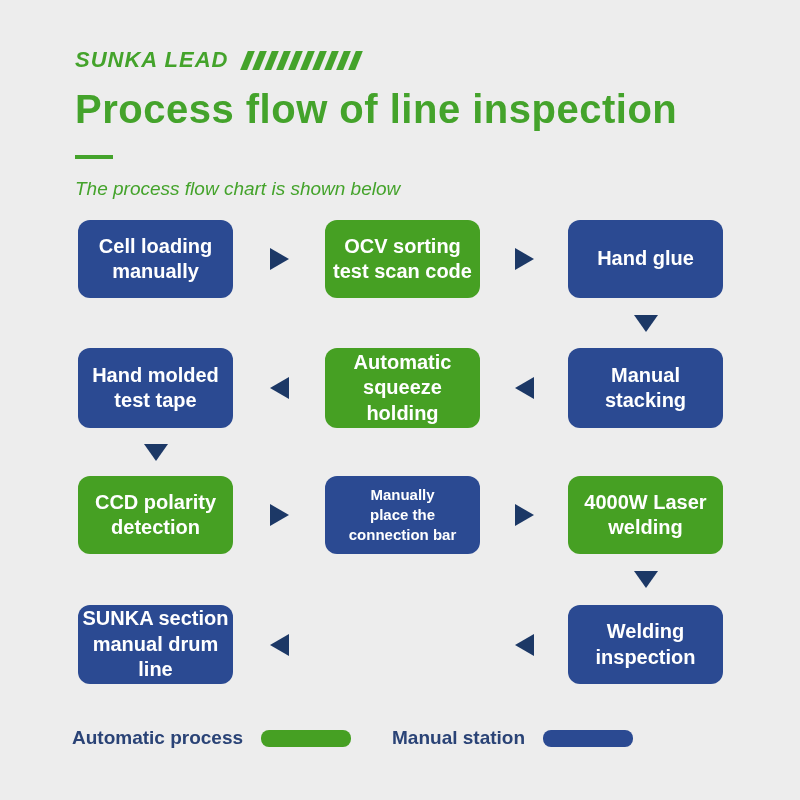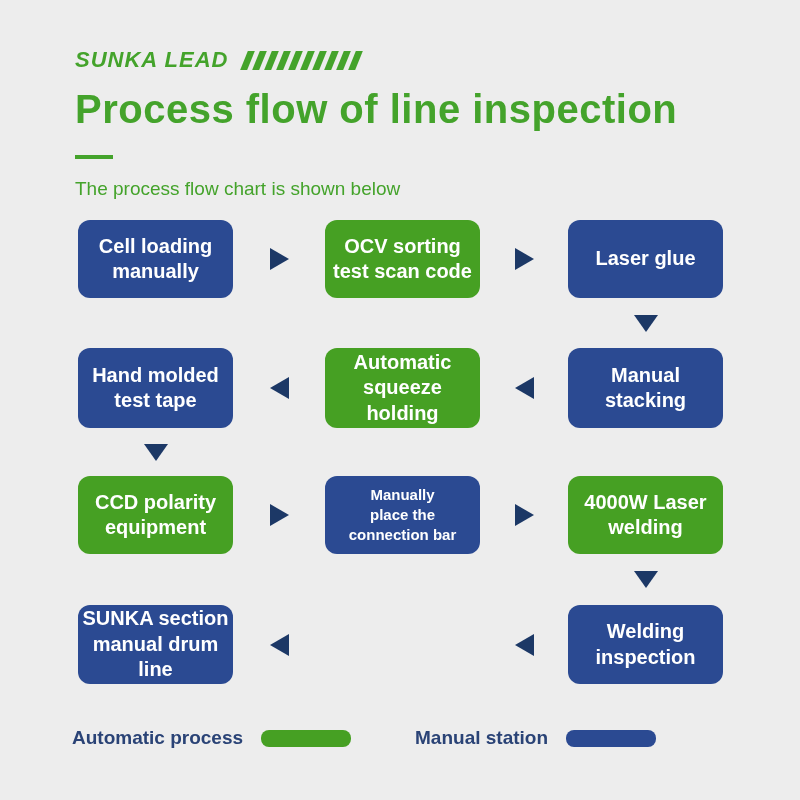--- a/index.html
+++ b/index.html
@@ -29,21 +29,21 @@
   .slashes{display:flex;margin-left:16px;transform:skewX(-22deg);height:19px;}
   .slashes .slash{
     width:7px;height:19px;background:var(--header_green);margin-right:5px;
   }
   .title{
     margin-top:15px;
     font-size:40px;font-weight:bold;color:var(--header_green);
     letter-spacing:0.5px;
   }
   .title-dash{width:38px;height:4px;background:var(--header_green);margin-top:23px;}
-  .subtitle{margin-top:19px;font-size:19px;color:var(--header_green);}
+  .subtitle{margin-top:19px;font-size:19px;color:var(--header_green);font-style:italic;}
 
   
   .flow{
     margin:20px 0 0 78px;
     display:grid;
     grid-template-columns:155px 92px 155px 88px 155px;
     grid-template-rows:78px 50px 80px 48px 78px 51px 79px;
   }
   .box{
     border-radius:12px;
@@ -59,21 +59,21 @@
   .arrow-left{width:0;height:0;border-top:11px solid transparent;border-bottom:11px solid transparent;border-right:19px solid var(--arrow);}
   .arrow-down{width:0;height:0;border-left:12px solid transparent;border-right:12px solid transparent;border-top:17px solid var(--arrow);}
 
   
   .legend{margin:43px 0 0 72px;display:flex;align-items:center;}
   .legend-label{font-size:19px;font-weight:bold;color:var(--legend_text);}
   .legend-swatch{width:90px;height:17px;border-radius:8px;margin-left:18px;}
   .legend-swatch.automatic{background:var(--green);}
   .legend-swatch.manual{background:var(--blue);}
   .legend-item{display:flex;align-items:center;}
-  .legend-item + .legend-item{margin-left:64px;justify-content:center;}
+  .legend-item + .legend-item{margin-left:41px;justify-content:center;}
 </style>
 </head>
 <body>
 
 <div class="page">
 
   <div class="header">
     <div class="brand-row">
       <span class="brand">SUNKA LEAD</span>
       <span class="slashes">
@@ -99,21 +99,21 @@
     <div class="box manual" style="grid-area:1/1">Cell loading
 manually</div>
     <div class="acell" style="grid-area:1/2">
         <span class="arrow-right"></span>
       </div>
     <div class="box automatic" style="grid-area:1/3">OCV sorting
 test scan code</div>
     <div class="acell" style="grid-area:1/4">
         <span class="arrow-right"></span>
       </div>
-    <div class="box manual" style="grid-area:1/5">Laser glue</div>
+    <div class="box manual" style="grid-area:1/5">Hand glue</div>
 
     <div class="acell" style="grid-area:2/5">
         <span class="arrow-down"></span>
       </div>
 
     <div class="box manual" style="grid-area:3/1">Hand molded
 test tape</div>
     <div class="acell" style="grid-area:3/2">
         <span class="arrow-left"></span>
       </div>
@@ -124,21 +124,21 @@
         <span class="arrow-left"></span>
       </div>
     <div class="box manual" style="grid-area:3/5">Manual
 stacking</div>
 
     <div class="acell" style="grid-area:4/1">
         <span class="arrow-down"></span>
       </div>
 
     <div class="box automatic" style="grid-area:5/1">CCD polarity
-equipment</div>
+detection</div>
     <div class="acell" style="grid-area:5/2">
         <span class="arrow-right"></span>
       </div>
     <div class="box manual small" style="grid-area:5/3">Manually
 place the
 connection bar</div>
     <div class="acell" style="grid-area:5/4">
         <span class="arrow-right"></span>
       </div>
     <div class="box automatic" style="grid-area:5/5">4000W Laser

